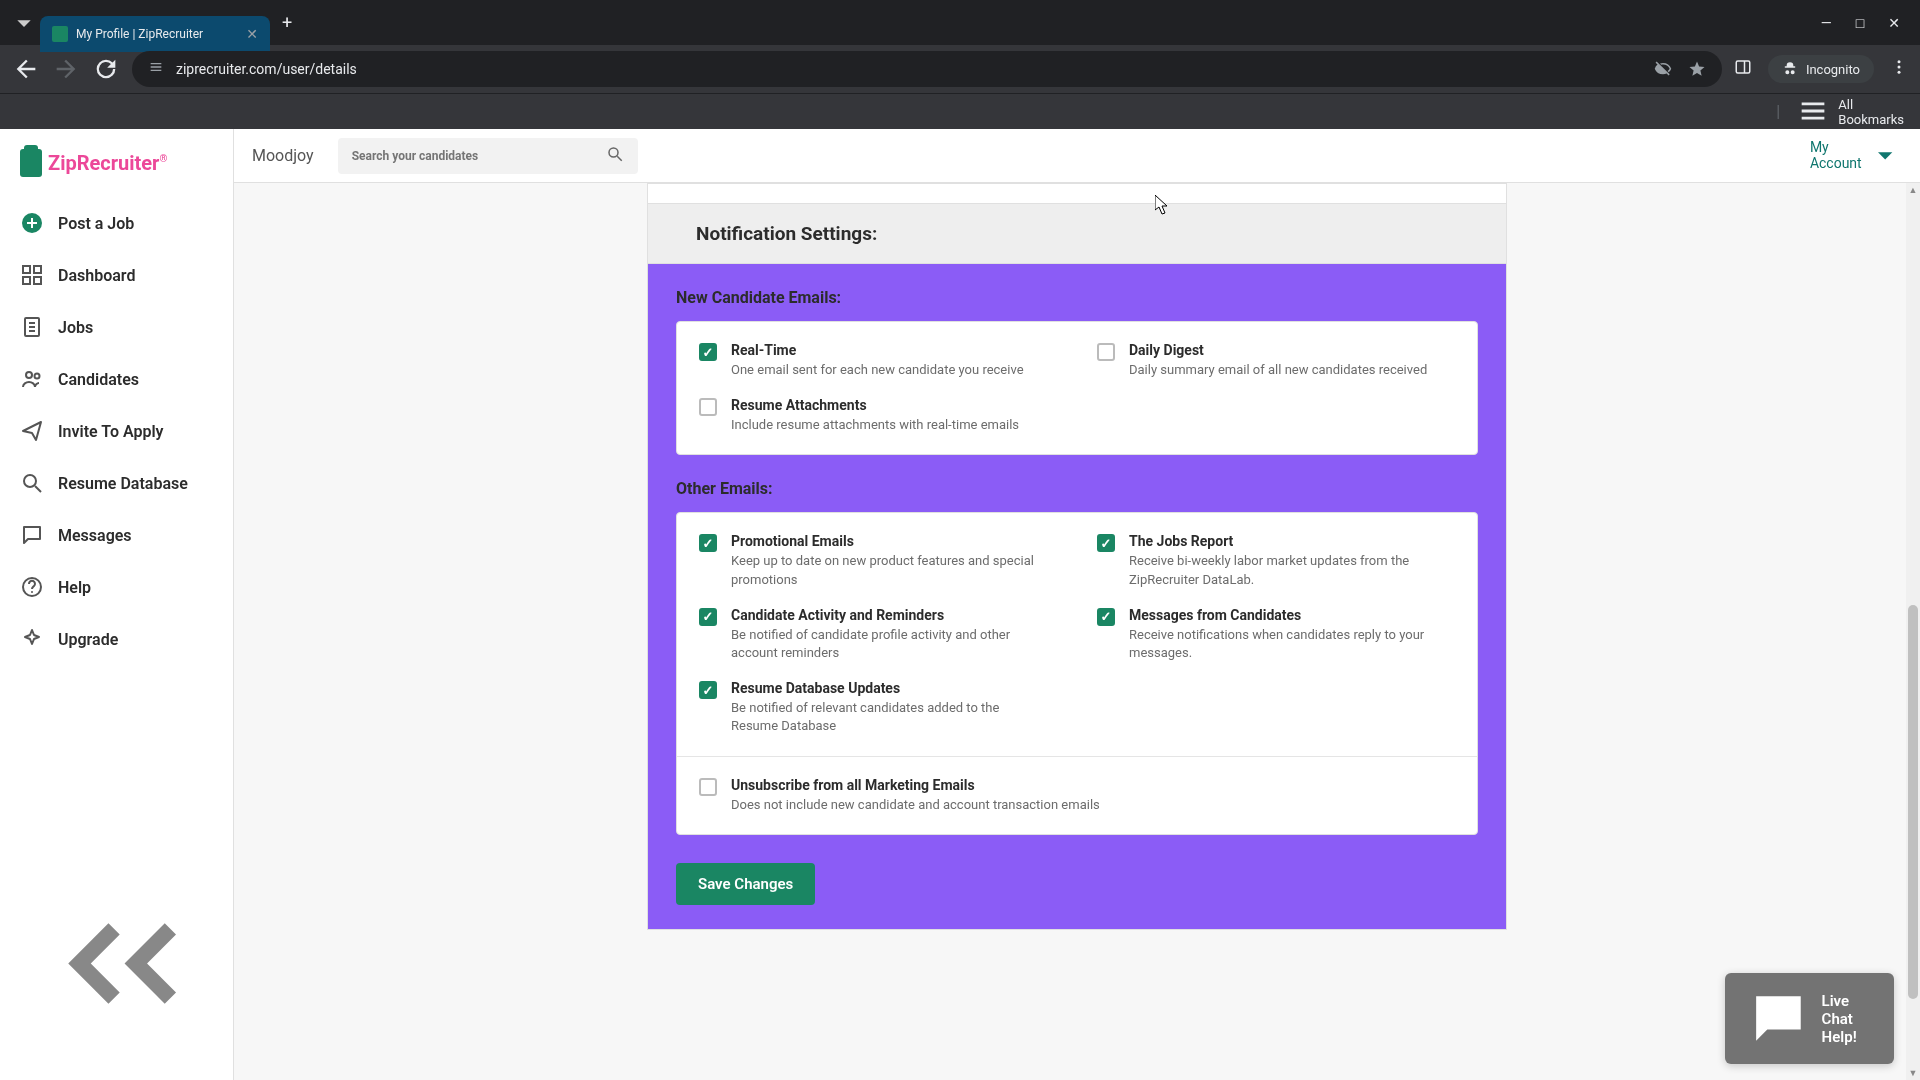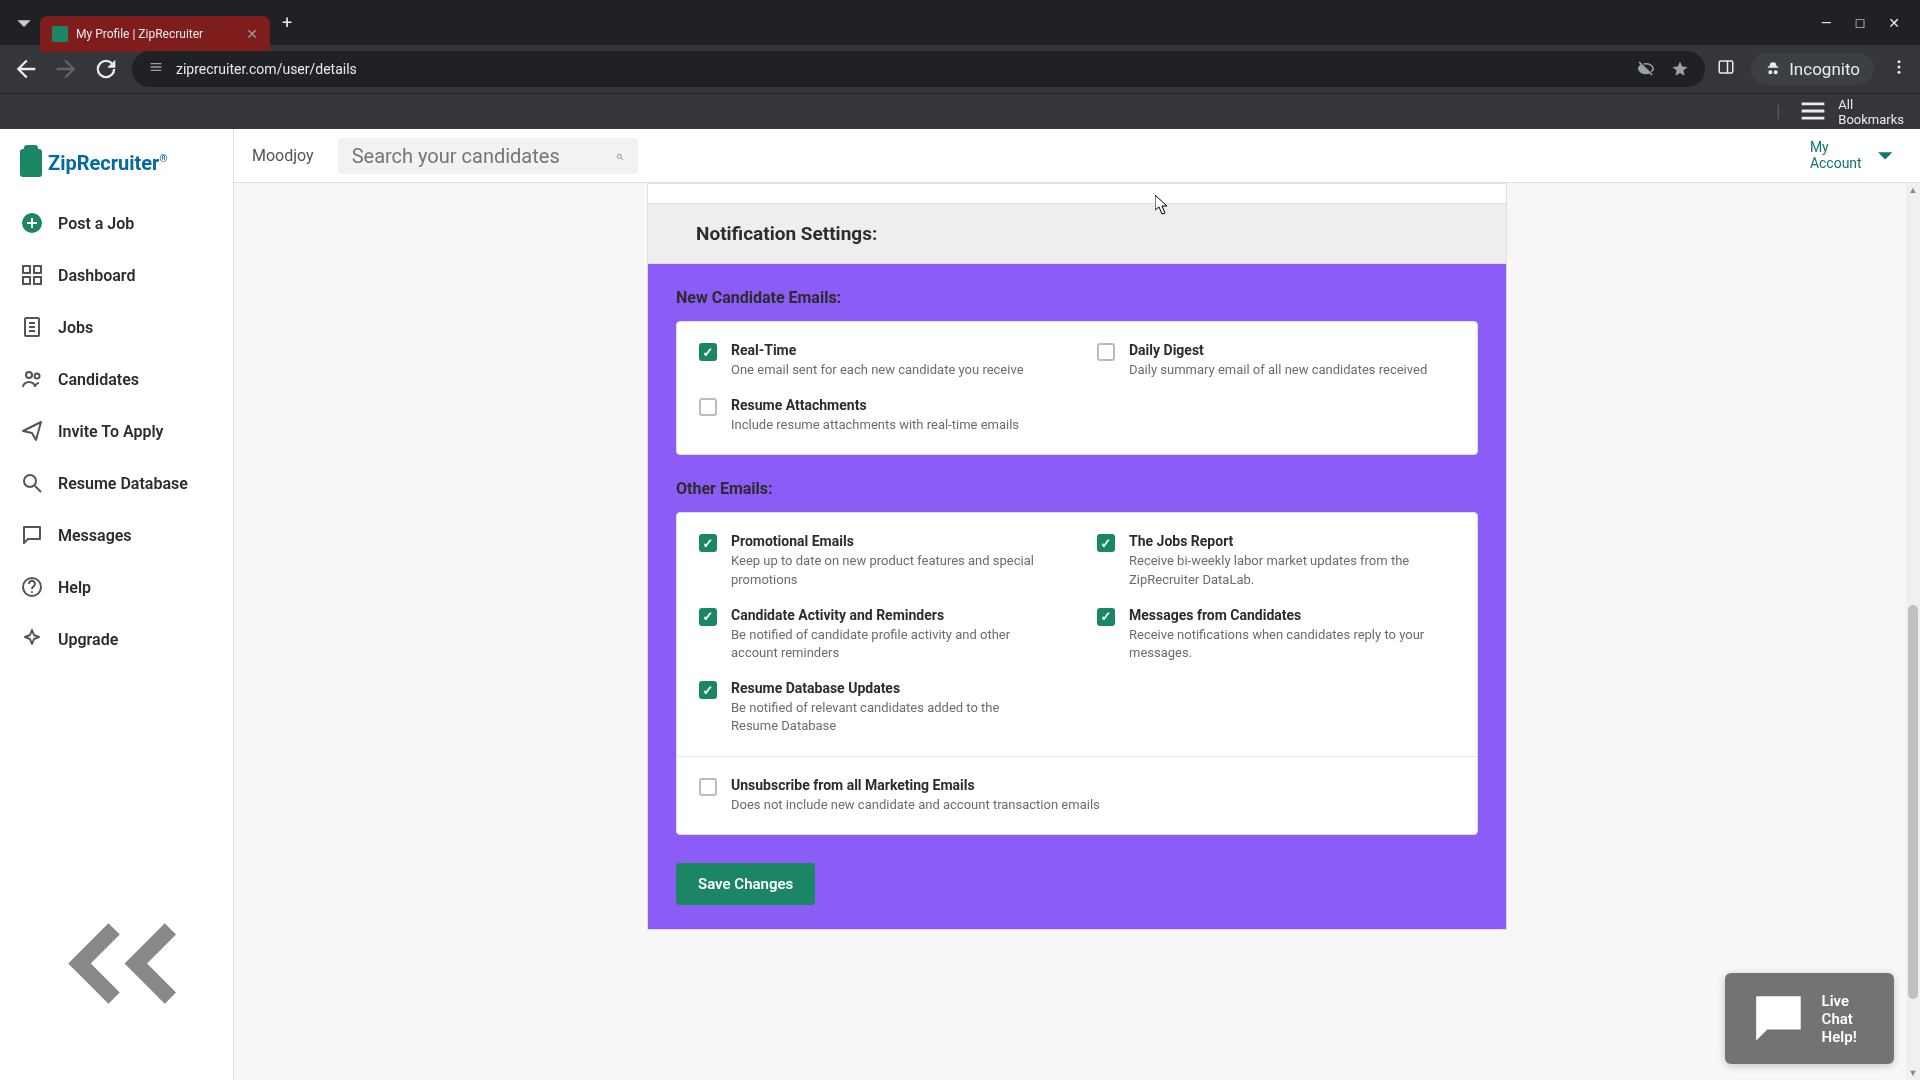--- a/index.html
+++ b/index.html
@@ -1,60 +1,60 @@
 <!DOCTYPE html>
 <html><head>
 <meta charset="utf-8">
 <style>
 * { margin: 0; padding: 0; box-sizing: border-box; font-family: -apple-system, BlinkMacSystemFont, "Segoe UI", Roboto, Arial, sans-serif; }
 body { background: #f5f5f5; overflow: hidden; }
 
 
 .browser-top { background: #202124; height: 45px; display: flex; align-items: center; padding: 0 8px; }
 .tab-dropdown { width: 32px; height: 32px; display: flex; align-items: center; justify-content: center; color: #ccc; cursor: pointer; }
-.tab { background: #7f1d1d; border-radius: 8px 8px 0 0; height: 36px; display: flex; align-items: center; padding: 0 12px; gap: 8px; margin-top: 22px; width: 230px; }
+.tab { background: #0c4a6e; border-radius: 8px 8px 0 0; height: 36px; display: flex; align-items: center; padding: 0 12px; gap: 8px; margin-top: 22px; width: 230px; }
 .tab .favicon { width: 16px; height: 16px; background: #1a8663; border-radius: 2px; }
 .tab .tab-title { color: #e8eaed; font-size: 12px; flex: 1; white-space: nowrap; overflow: hidden; }
 .tab .tab-close { color: #9aa0a6; font-size: 14px; cursor: pointer; }
 .new-tab { color: #e8eaed; font-size: 18px; margin-left: 12px; cursor: pointer; }
 .window-controls { margin-left: auto; display: flex; gap: 24px; color: #e8eaed; padding-right: 12px; }
 .window-controls span { cursor: pointer; font-size: 14px; }
 
 .browser-toolbar { background: #35363a; height: 48px; display: flex; align-items: center; padding: 0 12px; gap: 12px; }
 .nav-btn { width: 28px; height: 28px; display: flex; align-items: center; justify-content: center; color: #e8eaed; cursor: pointer; border-radius: 50%; }
 .nav-btn.disabled { color: #5f6368; }
 .url-bar { flex: 1; background: #202124; border-radius: 20px; height: 36px; display: flex; align-items: center; padding: 0 16px; gap: 12px; color: #e8eaed; }
 .url-bar .site-icon { color: #9aa0a6; }
 .url-text { flex: 1; font-size: 14px; color: #e8eaed; }
 .url-actions { display: flex; gap: 16px; color: #9aa0a6; }
 .url-actions span { cursor: pointer; }
 .toolbar-right { display: flex; align-items: center; gap: 16px; color: #e8eaed; }
-.incognito-badge { background: #3c4043; border-radius: 20px; padding: 6px 14px; display: flex; align-items: center; gap: 8px; font-size: 17px; }
+.incognito-badge { background: #3c4043; border-radius: 20px; padding: 6px 14px; display: flex; align-items: center; gap: 8px; font-size: 13px; }
 
 .bookmarks-bar { background: #35363a; height: 36px; display: flex; align-items: center; justify-content: flex-end; padding: 0 16px; border-top: 1px solid #202124; }
 .bookmarks-link { color: #e8eaed; font-size: 13px; display: flex; align-items: center; gap: 8px; cursor: pointer; }
 
 
 .app { display: flex; height: calc(100vh - 129px); background: #fff; }
 .sidebar { width: 234px; background: #fff; border-right: 1px solid #e0e0e0; display: flex; flex-direction: column; padding-top: 12px; }
 .logo { display: flex; align-items: center; gap: 6px; padding: 8px 20px 20px; }
 .logo-icon { width: 22px; height: 28px; background: #1a8663; border-radius: 3px; position: relative; }
 .logo-icon::before { content: ''; position: absolute; top: -4px; left: 4px; width: 14px; height: 8px; background: #1a8663; border-radius: 3px 3px 0 0; }
-.logo-text { font-size: 20px; font-weight: 700; color: #0369a1; }
+.logo-text { font-size: 20px; font-weight: 700; color: #ec4899; }
 .logo-text sup { font-size: 10px; }
 .nav-items { display: flex; flex-direction: column; }
 .nav-item { display: flex; align-items: center; gap: 14px; padding: 14px 20px; color: #2c2c2c; font-size: 16px; font-weight: 600; cursor: pointer; }
 .nav-item .nav-icon { width: 24px; height: 24px; display: flex; align-items: center; justify-content: center; color: #555; }
 .sidebar-collapse { margin-top: auto; padding: 20px; display: flex; justify-content: flex-end; color: #888; cursor: pointer; }
 
 .main { flex: 1; display: flex; flex-direction: column; background: #f7f7f7; overflow-y: auto; position: relative; }
 .header-bar { background: #fff; height: 54px; display: flex; align-items: center; padding: 0 18px; gap: 24px; border-bottom: 1px solid #e0e0e0; position: sticky; top: 0; }
 .brand-name { font-size: 16px; color: #555; }
 .search-box { background: #f2f2f2; border-radius: 4px; height: 36px; width: 300px; display: flex; align-items: center; padding: 0 14px; gap: 10px; }
-.search-box input { border: none; background: transparent; flex: 1; font-size: 20px; outline: none; color: #0f766e; }
+.search-box input { border: none; background: transparent; flex: 1; font-size: 12px; outline: none; color: #0f766e; font-weight: bold; }
 .search-box .search-btn { color: #666; cursor: pointer; }
 .account-menu { margin-left: auto; font-size: 14px; color: #0f766e; display: flex; align-items: center; gap: 6px; cursor: pointer; }
 
 .content-wrap { display: flex; justify-content: center; padding: 0 40px; }
 .settings-panel { width: 860px; background: #f7f7f7; }
 .spacer-top { height: 20px; background: #fff; border: 1px solid #e0e0e0; border-bottom: none; }
 .section-header { background: #eeeeee; padding: 18px 28px; border: 1px solid #e0e0e0; }
 .section-header h2 { font-size: 19px; font-weight: 700; color: #2c2c2c; margin-left: 20px; }
 .section-body { background: #8b5cf6; border: 1px solid #e0e0e0; border-top: none; padding: 24px 28px; }
 .subsection-title { font-size: 16px; font-weight: 700; color: #2c2c2c; margin-bottom: 14px; }

